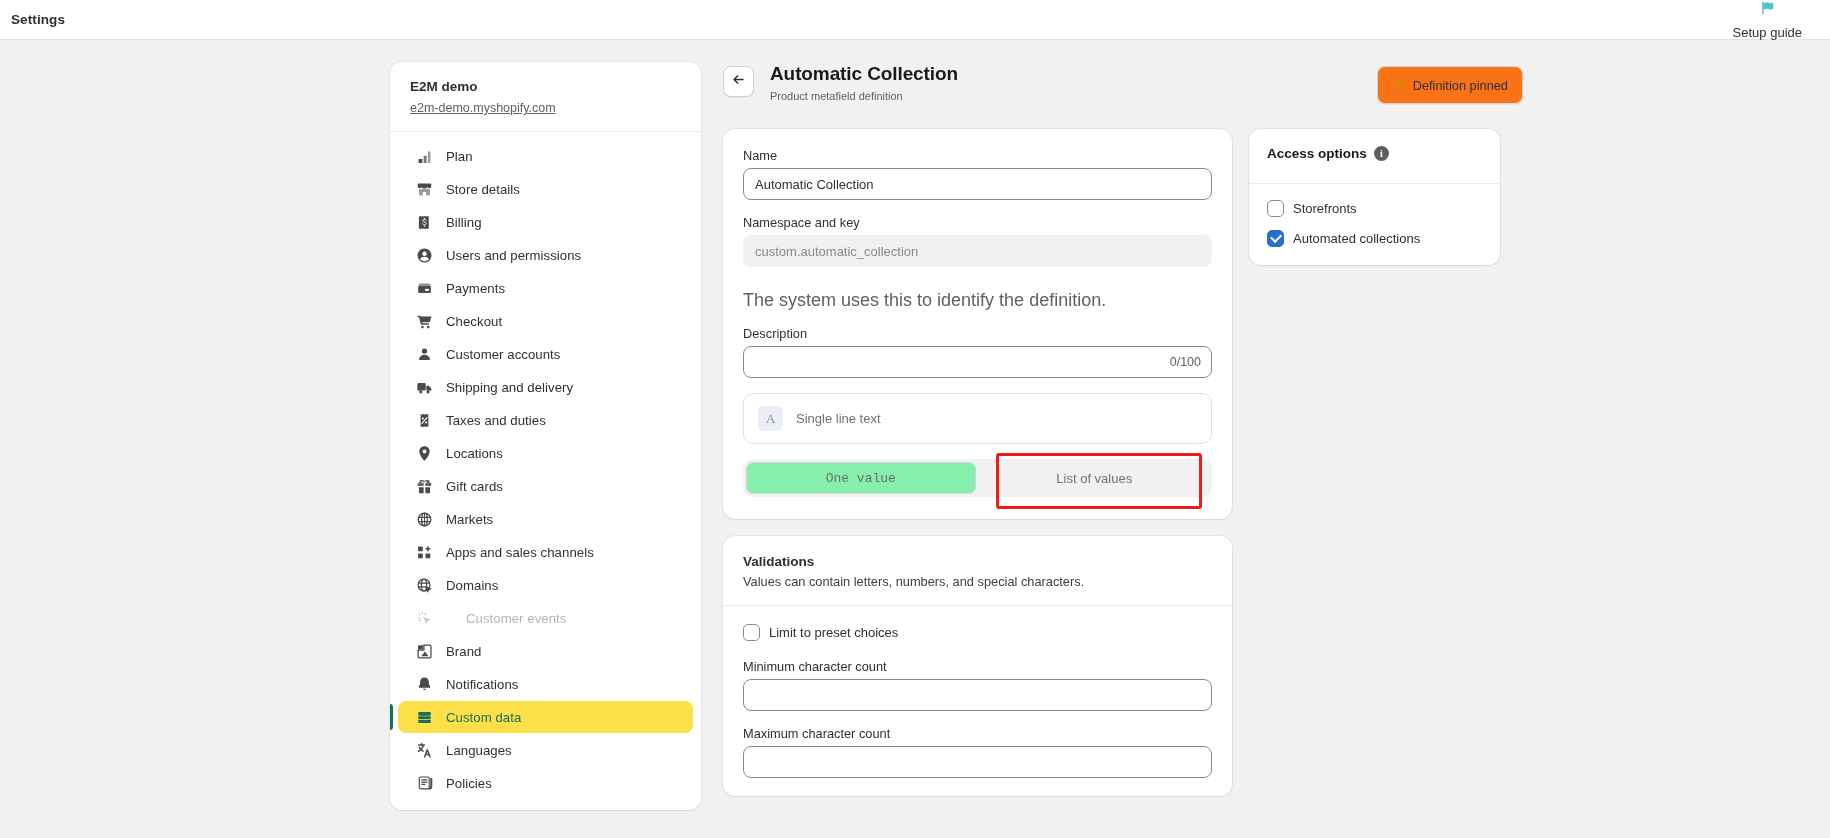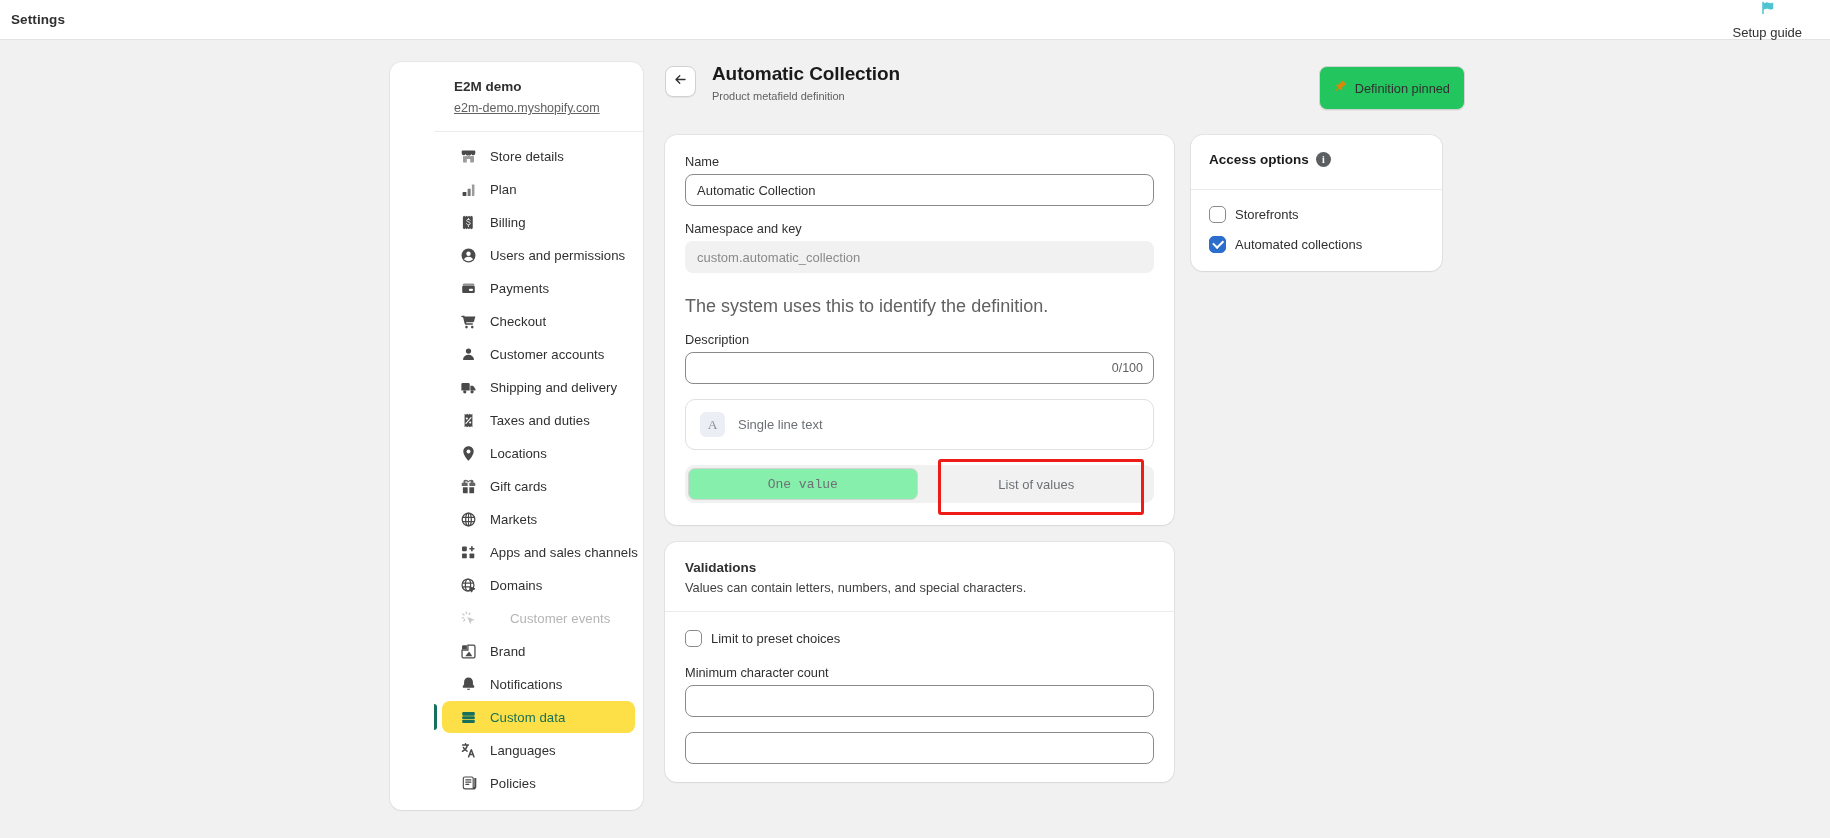--- a/index.html
+++ b/index.html
@@ -49,31 +49,30 @@
   .page {
     display: flex;
     justify-content: flex-start;
     padding: 0;
     height: 798px;
     background: #f1f1f1;
   }
 
   
   .sidebar {
-    width: 253px;
+    width: 311px;
     margin-left: 390px;
     margin-top: 22px;
     background: #ffffff;
     border-radius: 12px;
     box-shadow: 0 0 0 1px rgba(0,0,0,0.04), 0 1px 2px rgba(0,0,0,0.06);
     overflow: hidden;
     flex-shrink: 0;
     align-self: flex-start;
     max-height: 776px;
-    padding-left: 44px;
   }
   .store-head {
     padding: 17px 20px 15px 20px;
     border-bottom: 1px solid #ebebeb;
   }
   .store-name {
     font-size: 13.5px;
     font-weight: 700;
     color: #303030;
     margin-bottom: 4px;
@@ -161,27 +160,27 @@
   }
   .page-subtitle {
     font-size: 11px;
     color: #616161;
     margin-top: 3px;
   }
   .pin-btn {
     display: flex;
     align-items: center;
     gap: 8px;
-    background: #22c55e;
+    background: #f97316;
     border: 1px solid #d4d4d4;
     border-radius: 8px;
     padding: 7px 14px;
     cursor: pointer;
     box-shadow: 0 1px 0 rgba(0,0,0,0.05);
-    height: 44px;
+    height: 38px;
     margin-top: 4px;
     white-space: nowrap;
   }
   .pin-label { font-size: 12.8px; color: #303030; font-weight: 400; }
 
   .content-row {
     display: flex;
     gap: 17px;
     align-items: flex-start;
   }
@@ -387,35 +386,35 @@
 
   <aside class="sidebar">
     <div class="store-head">
       <div class="store-name">E2M demo</div>
       <a class="store-url">e2m-demo.myshopify.com</a>
     </div>
     <nav class="nav" id="nav">
         <div class="nav-item">
           <span class="nav-icon">
             <svg viewBox="0 0 20 20" fill="currentColor">
-              <path d="M3 3h14a1 1 0 0 1 1 1v2.2a2.3 2.3 0 0 1-2.3 2.3A2.3 2.3 0 0 1 13.4 7a2.3 2.3 0 0 1-3.4 1.5A2.3 2.3 0 0 1 6.6 7a2.3 2.3 0 0 1-2.3 1.5A2.3 2.3 0 0 1 2 6.2V4a1 1 0 0 1 1-1z"></path>
-              <path d="M3.5 9.6V16a1 1 0 0 0 1 1H8v-4h4v4h3.5a1 1 0 0 0 1-1V9.6a3.5 3.5 0 0 1-2.3-.5 3.5 3.5 0 0 1-3.4 0 3.5 3.5 0 0 1-3.4 0 3.5 3.5 0 0 1-2.3.5z" opacity=".55"></path>
-            </svg>
-          </span>
-          <span class="nav-label">Store details</span>
-        </div>
-        <div class="nav-item">
-          <span class="nav-icon">
-            <svg viewBox="0 0 20 20" fill="currentColor">
               <path d="M4 13h3.5v4.5H4A1 1 0 0 1 3 16.5V14a1 1 0 0 1 1-1z"></path>
               <path d="M9 9h3.5v8.5H9z" opacity=".75"></path>
               <path d="M14 4h2a1 1 0 0 1 1 1v11.5a1 1 0 0 1-1 1h-2z" opacity=".55"></path>
             </svg>
           </span>
           <span class="nav-label">Plan</span>
+        </div>
+        <div class="nav-item">
+          <span class="nav-icon">
+            <svg viewBox="0 0 20 20" fill="currentColor">
+              <path d="M3 3h14a1 1 0 0 1 1 1v2.2a2.3 2.3 0 0 1-2.3 2.3A2.3 2.3 0 0 1 13.4 7a2.3 2.3 0 0 1-3.4 1.5A2.3 2.3 0 0 1 6.6 7a2.3 2.3 0 0 1-2.3 1.5A2.3 2.3 0 0 1 2 6.2V4a1 1 0 0 1 1-1z"></path>
+              <path d="M3.5 9.6V16a1 1 0 0 0 1 1H8v-4h4v4h3.5a1 1 0 0 0 1-1V9.6a3.5 3.5 0 0 1-2.3-.5 3.5 3.5 0 0 1-3.4 0 3.5 3.5 0 0 1-3.4 0 3.5 3.5 0 0 1-2.3.5z" opacity=".55"></path>
+            </svg>
+          </span>
+          <span class="nav-label">Store details</span>
         </div>
         <div class="nav-item">
           <span class="nav-icon">
             <svg viewBox="0 0 20 20" fill="currentColor">
               <path d="M5 2.2l1.4.9L7.8 2.2l1.4.9 1.4-.9 1.4.9 1.4-.9 1.6 1v13.6l-1.6 1-1.4-.9-1.4.9-1.4-.9-1.4.9-1.4-.9-1.4.9-1.6-1V3.2l1.6-1z"></path>
               <path d="M10 5.2v1m0 7.6v1" stroke="#fff" stroke-width="1" stroke-linecap="round"></path>
               <path d="M11.8 7.3c-.3-.7-1-1.1-1.9-1.1-1.1 0-1.9.6-1.9 1.5 0 .8.6 1.2 1.8 1.5 1.3.3 2.1.8 2.1 1.8 0 1-.9 1.7-2.1 1.7-1 0-1.8-.4-2.1-1.2" stroke="#fff" stroke-width="1.1" fill="none" stroke-linecap="round"></path>
             </svg>
           </span>
           <span class="nav-label">Billing</span>
@@ -669,20 +668,21 @@
               <span class="cbox"></span>
               <span class="cbox-label">Limit to preset choices</span>
             </div>
 
             <div class="field">
               <label class="field-label">Minimum character count</label>
               <input class="input" type="text" value="" style="">
             </div>
 
             <div class="field">
+              <label class="field-label">Maximum character count</label>
               <input class="input" type="text" value="" style="">
             </div>
 
           </div>
         </section>
 
       </div>
 
       <div class="col-right">
         <section class="card">

